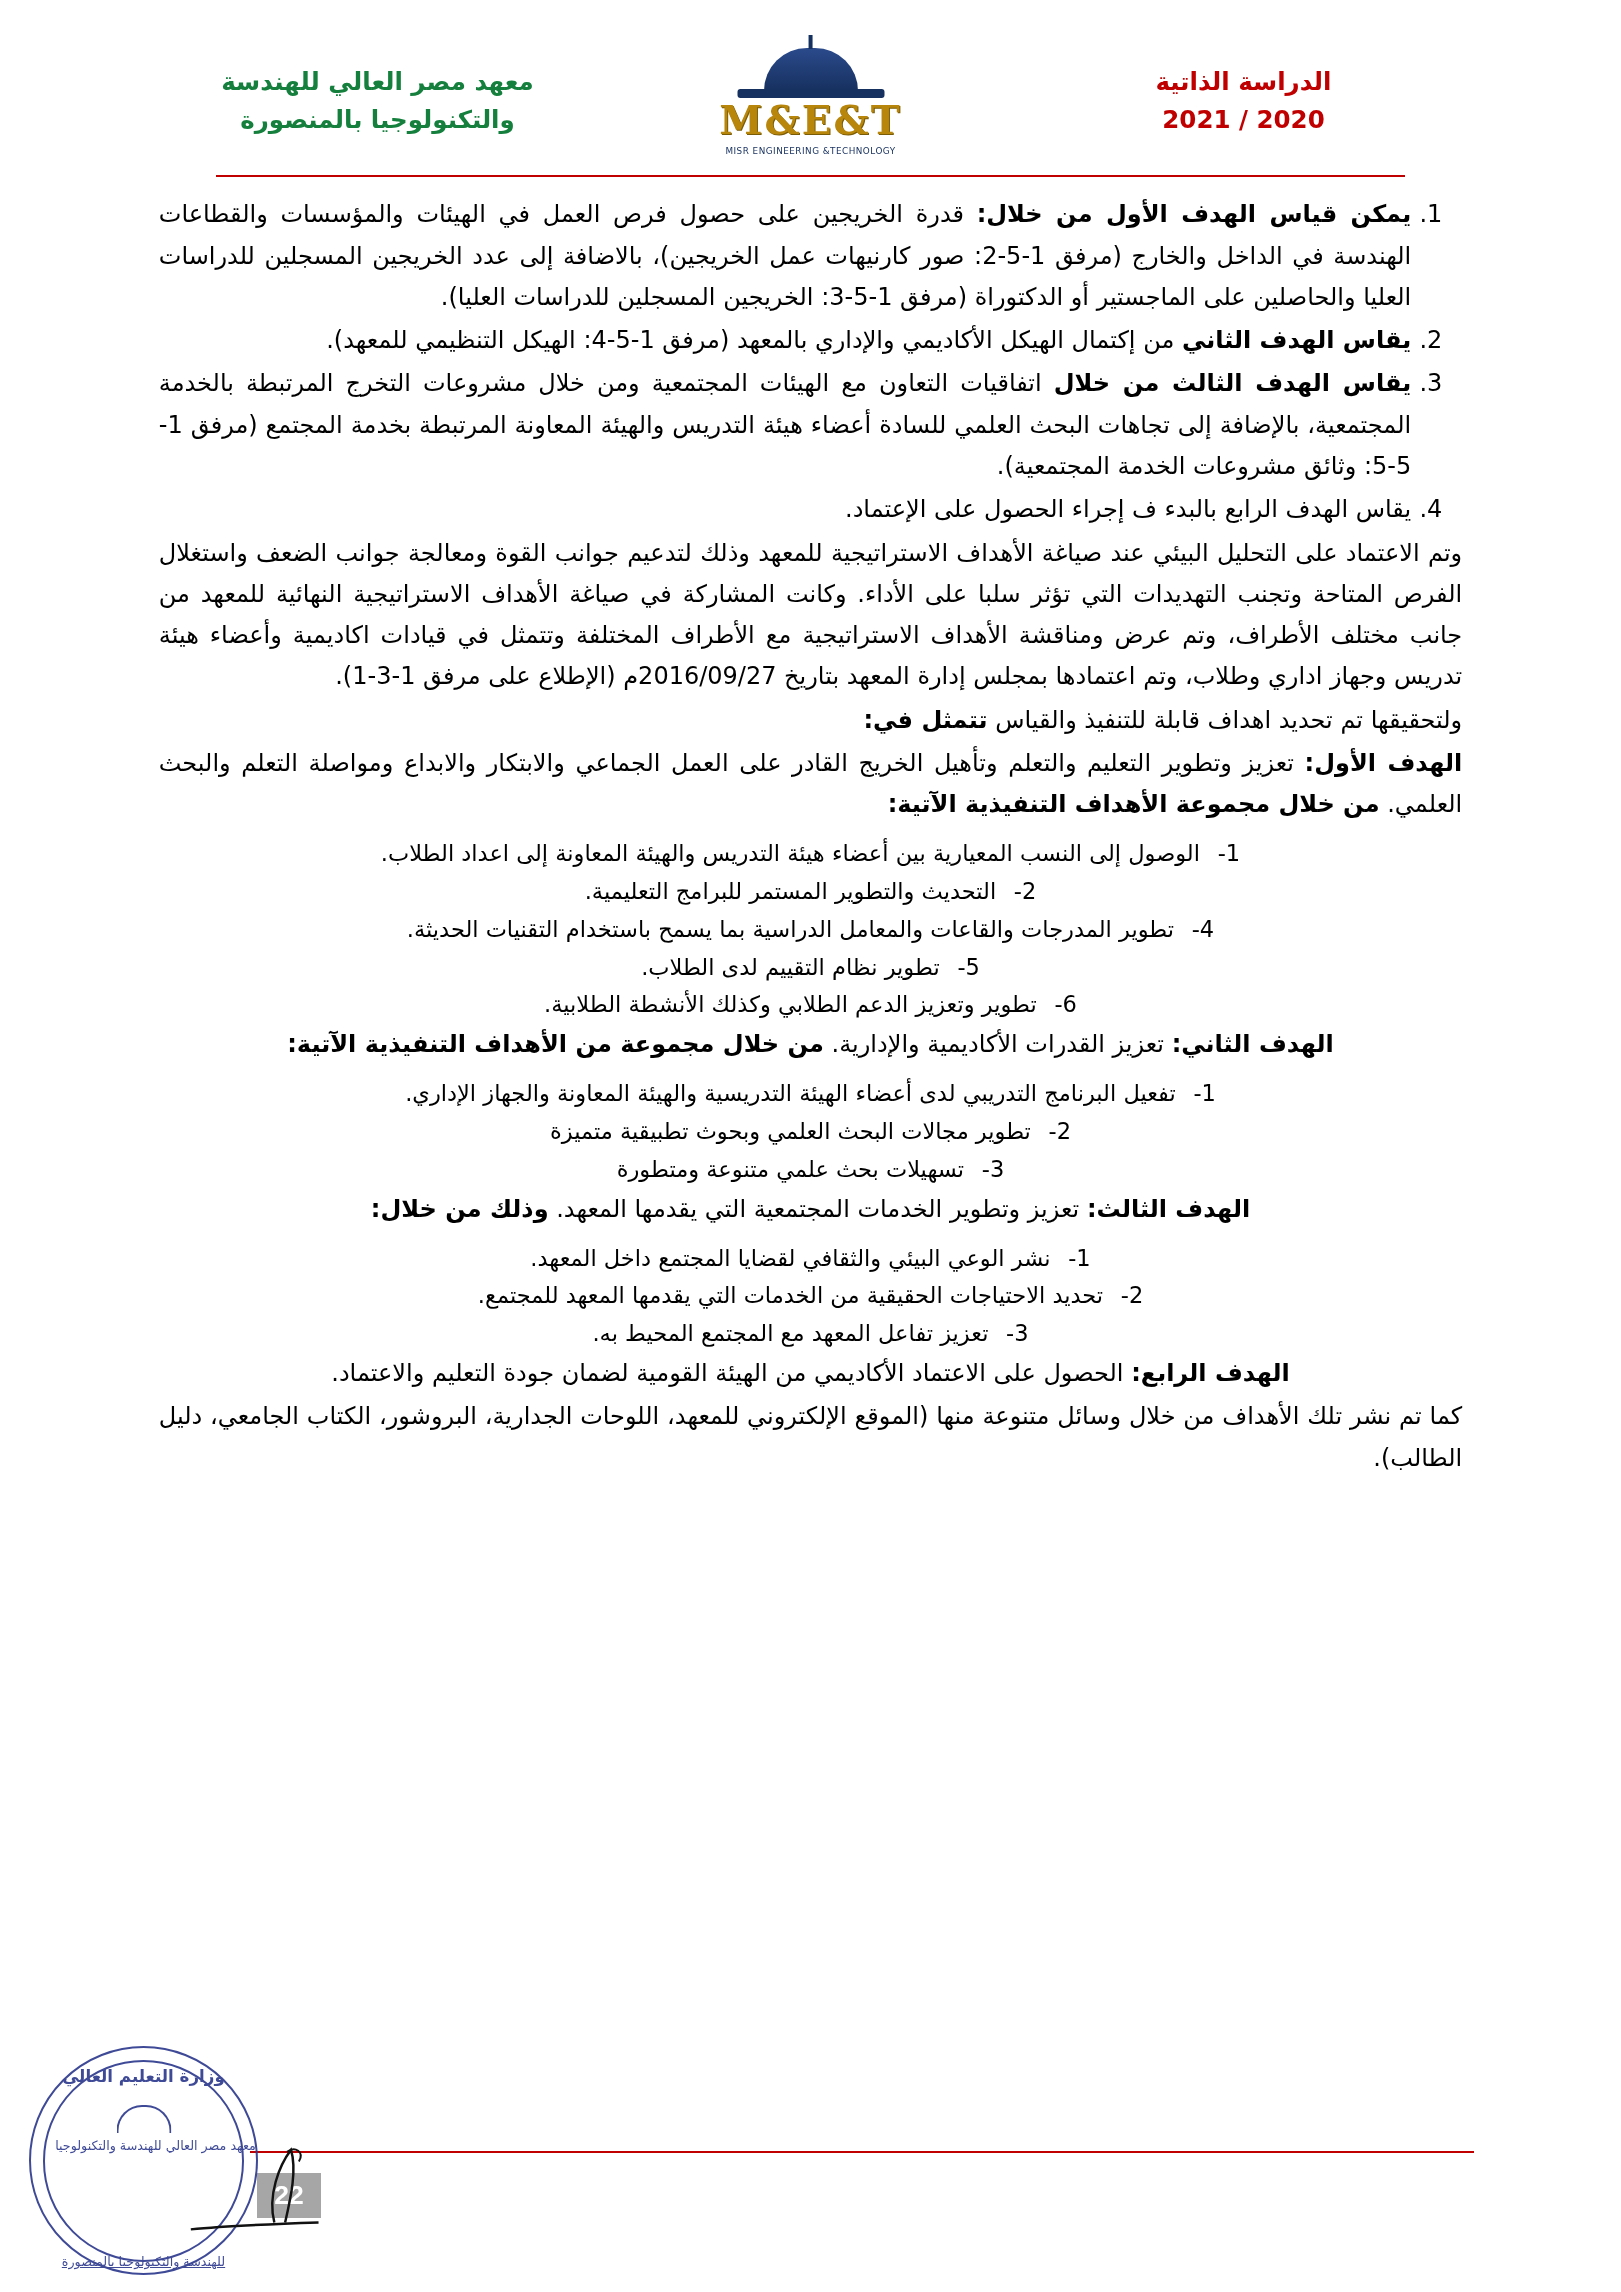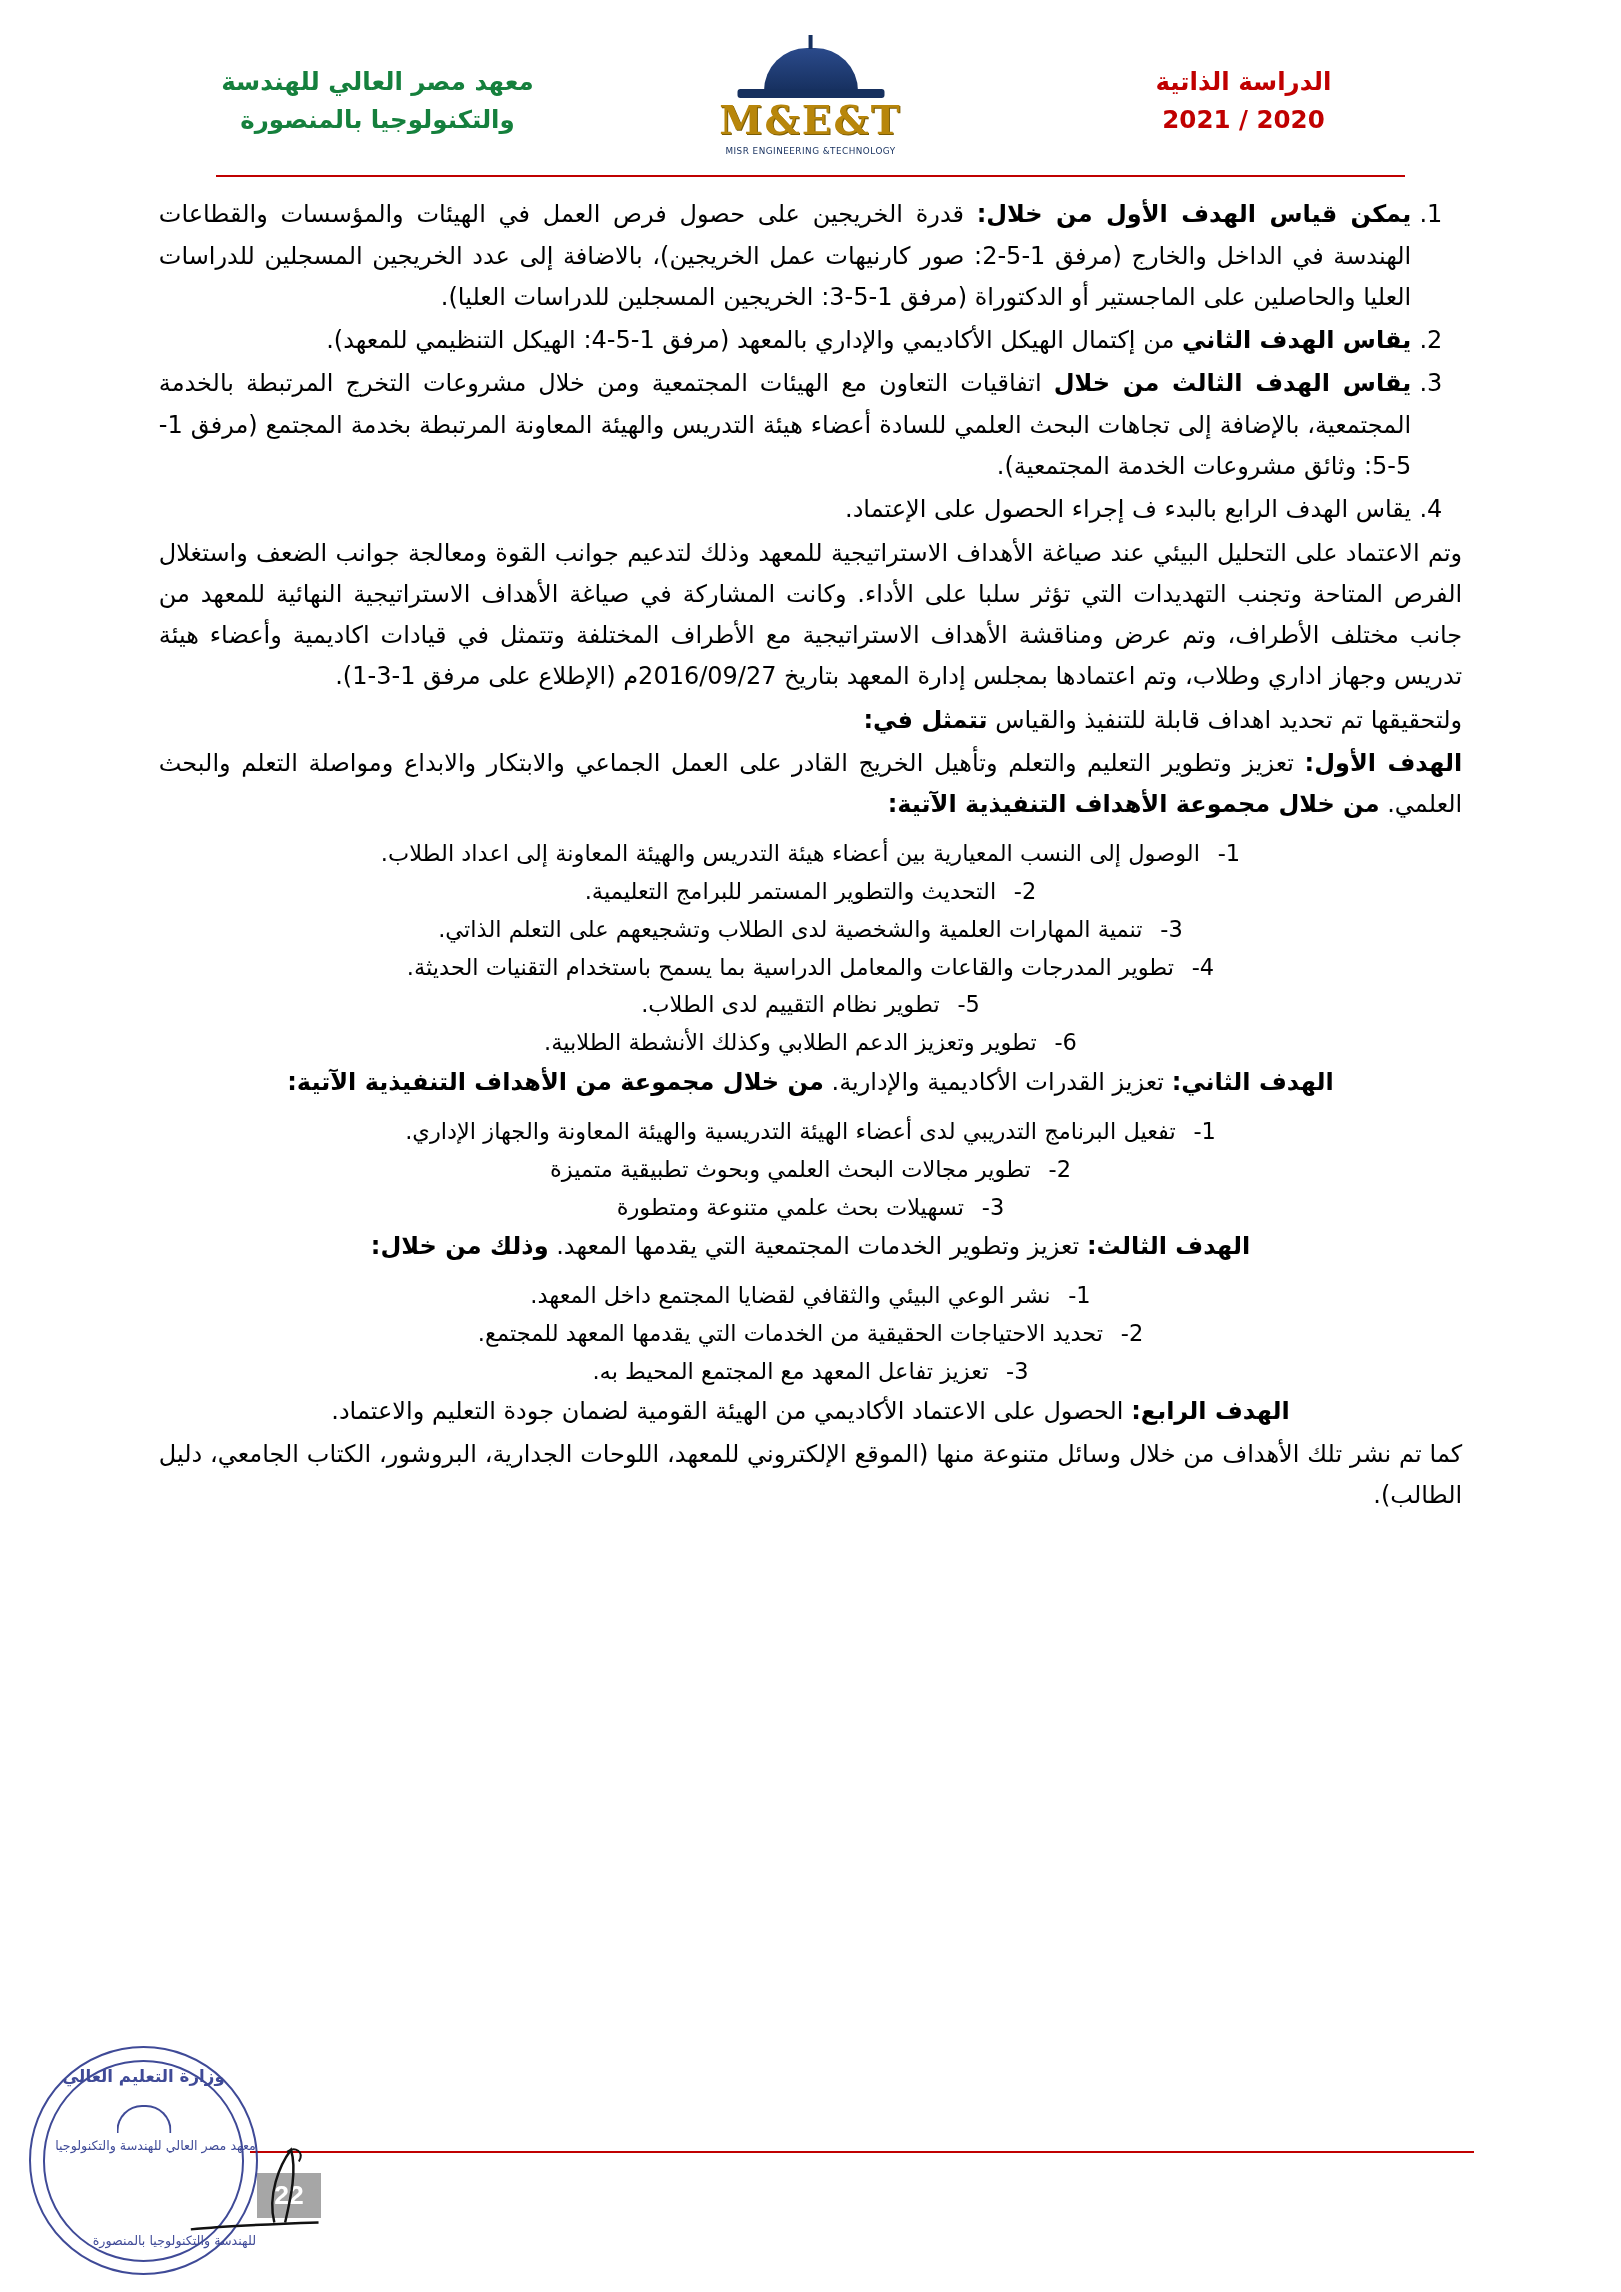--- a/index.html
+++ b/index.html
@@ -248,26 +248,27 @@
     left: 0;
     width: 100%;
     text-align: center;
     font-size: 12.7px;
     direction: rtl;
     line-height: 1.3;
     padding-left: 12px;
   }
   .seal-bot {
     position: absolute;
-    bottom: 25px;
-    left: 0;
-    width: 100%;
-    text-align: right;
+    bottom: 4px;
+    left: 0;
+    width: 100%;
+    text-align: center;
     font-size: 12.7px;
     direction: rtl;
+    text-decoration: underline;
   }
   .seal-dome {
     position: absolute;
     left: 50%;
     top: 57px;
     transform: translateX(-50%);
     width: 51px;
     height: 25.5px;
     border-radius: 25.5px 25.5px 0 0;
     border: 2px solid #2f3b8f;
@@ -320,21 +321,20 @@
     <p class="para">وتم الاعتماد على التحليل البيئي عند صياغة الأهداف الاستراتيجية للمعهد وذلك لتدعيم جوانب القوة ومعالجة جوانب الضعف واستغلال الفرص المتاحة وتجنب التهديدات التي تؤثر سلبا على الأداء. وكانت المشاركة في صياغة الأهداف الاستراتيجية النهائية للمعهد من جانب مختلف الأطراف، وتم عرض ومناقشة الأهداف الاستراتيجية مع الأطراف المختلفة وتتمثل في قيادات اكاديمية وأعضاء هيئة تدريس وجهاز اداري وطلاب، وتم اعتمادها بمجلس إدارة المعهد بتاريخ 2016/09/27م (الإطلاع على مرفق 1-3-1).</p>
 
     <p><span>ولتحقيقها تم تحديد اهداف قابلة للتنفيذ والقياس </span><b>تتمثل في:</b></p>
 
     <p class="goal-head">
       <b>الهدف الأول:</b><span> تعزيز وتطوير التعليم والتعلم وتأهيل الخريج القادر على العمل الجماعي والابتكار والابداع ومواصلة التعلم والبحث العلمي. </span><b>من خلال مجموعة الأهداف التنفيذية الآتية:</b>
     </p>
     <ul class="sub-list">
       <li><span class="num">1-</span> <span>الوصول إلى النسب المعيارية بين أعضاء هيئة التدريس والهيئة المعاونة إلى اعداد الطلاب.</span></li>
       <li><span class="num">2-</span> <span>التحديث والتطوير المستمر للبرامج التعليمية.</span></li>
-      <li><span class="num">3-</span> <span>تنمية المهارات العلمية والشخصية لدى الطلاب وتشجيعهم على التعلم الذاتي.</span></li>
       <li><span class="num">4-</span> <span>تطوير المدرجات والقاعات والمعامل الدراسية بما يسمح باستخدام التقنيات الحديثة.</span></li>
       <li><span class="num">5-</span> <span>تطوير نظام التقييم لدى الطلاب.</span></li>
       <li><span class="num">6-</span> <span>تطوير وتعزيز الدعم الطلابي وكذلك الأنشطة الطلابية.</span></li>
     </ul>
 
     <p class="goal-head center-block">
       <b>الهدف الثاني:</b><span> تعزيز القدرات الأكاديمية والإدارية. </span><b>من خلال مجموعة من الأهداف التنفيذية الآتية:</b>
     </p>
     <ul class="sub-list">
       <li><span class="num">1-</span> <span>تفعيل البرنامج التدريبي لدى أعضاء الهيئة التدريسية والهيئة المعاونة والجهاز الإداري.</span></li>

